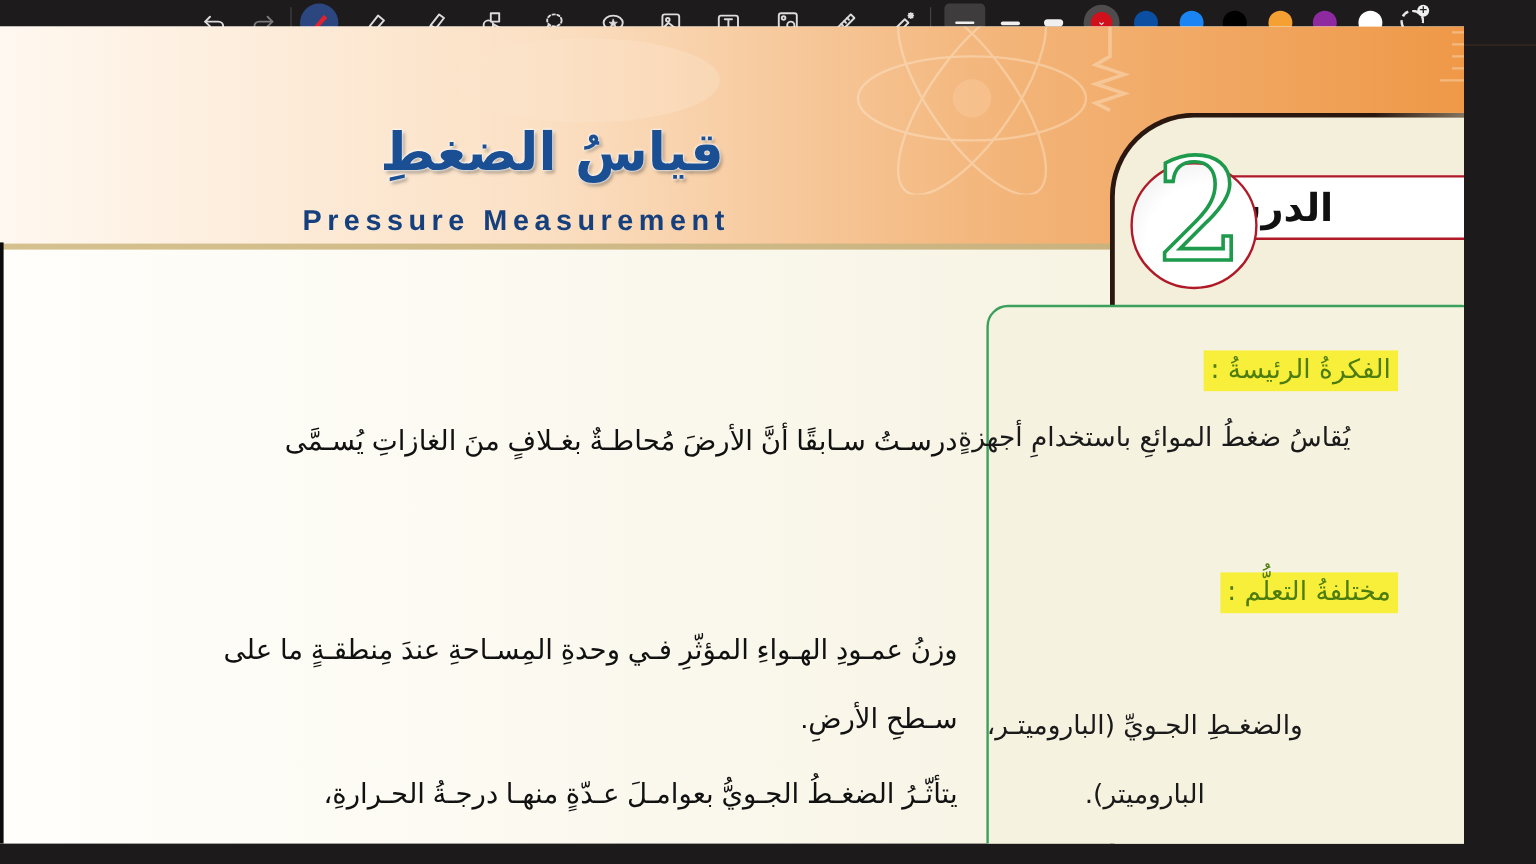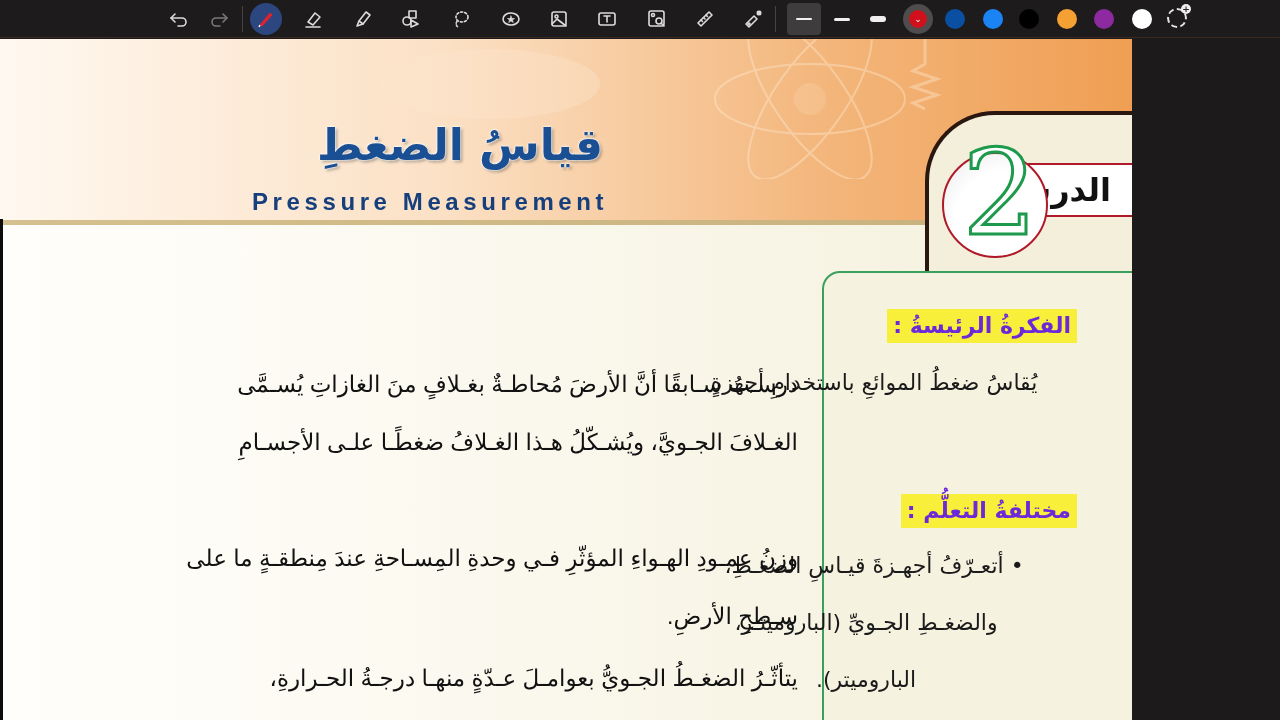--- a/index.html
+++ b/index.html
@@ -47,21 +47,21 @@
       position: absolute; left: 1167px; top: 8px; width: 20px; height: 20px; border-radius: 50%;
       border: 2px dashed #e6e6e6;
     }
     .custom-color .plus {
       position: absolute; right: -6px; top: -6px; width: 10px; height: 10px; border-radius: 50%;
       background: #f0f0f0; color: #222; font-size: 9px; line-height: 10px; text-align: center; font-weight: bold;
     }
 
     
     .page {
-      position: absolute; left: 0; top: 39px; width: 1132px; height: 681px;
+      position: absolute; left: 0; top: 22px; width: 1220px; height: 681px;
       background: linear-gradient(90deg, #fffefb 0%, #fbf9ef 40%, #f4f0dc 100%);
       overflow: hidden;
     }
     .page-left-border { position: absolute; left: 0; top: 180px; width: 3px; height: 510px; background: #0c0c0c; }
 
     .banner {
       position: absolute; left: 0; top: 0; width: 1280px; height: 183px;
       background: linear-gradient(90deg, #fff8f0 0%, #fbe0c4 35%, #f3b57a 65%, #ee9440 100%);
     }
     .banner-line {
@@ -107,22 +107,22 @@
       font-family: "DejaVu Serif", serif; font-size: 118px; line-height: 140px;
       color: #fff; -webkit-text-stroke: 3px #1d9a4b; font-weight: normal;
     }
 
     
     .info-box {
       position: absolute; left: 822px; top: 232px; width: 414px; height: 470px;
       border: 2px solid #3aa05c; border-radius: 18px; background: #f6f2e0;
     }
     .hl-heading {
-      position: absolute; direction: rtl; font-weight: bold; font-size: 22px;
-      color: #6d28d9; background: #f8ef3a; padding: 0 6px; height: 34px; line-height: 34px;
+      position: absolute; direction: rtl; font-weight: normal; font-size: 22px;
+      color: #4d7c0f; background: #f8ef3a; padding: 0 6px; height: 34px; line-height: 34px;
     }
     .hl-arrow {
       position: absolute; width: 0; height: 0;
       border-top: 8px solid transparent; border-bottom: 8px solid transparent;
       border-right: 12px solid #d91c2a;
     }
     .box-text {
       position: absolute; direction: rtl; text-align: center; color: #1a1a1a;
       font-family: "DejaVu Sans", sans-serif; font-size: 22px; line-height: 44px;
     }
@@ -293,25 +293,23 @@
   <div class="lesson-number">2</div>
 
   <div class="info-box"></div>
 
   <div class="hl-arrow" style="left:1226px; top:279px"></div>
   <div class="hl-heading" style="right:55px; top:270px">الفكرةُ الرئيسةُ :</div>
   <div class="box-text" style="right:58px; top:322px; width:400px">يُقاسُ ضغطُ الموائعِ باستخدامِ أجهزةٍ</div>
 
   <div class="hl-arrow" style="left:1226px; top:464px"></div>
   <div class="hl-heading" style="right:55px; top:455px">مختلفةُ التعلُّم :</div>
-  <div class="box-text" style="right:58px; top:505px; width:400px">• أتعـرّفُ أجهـزةَ قيـاسِ الضغـطِ،</div>
   <div class="box-text" style="right:76px; top:562px; width:380px">والضغـطِ الجـويِّ (الباروميتـر،</div>
   <div class="box-text" style="right:76px; top:619px; width:380px">الباروميتر).</div>
 
 
   <div class="para" style="top:316px">درسـتُ سـابقًا أنَّ الأرضَ مُحاطـةٌ بغـلافٍ منَ الغازاتِ يُسـمَّى</div>
-  <div class="para" style="top:374px">الغـلافَ الجـويَّ، ويُشـكّلُ هـذا الغـلافُ ضغطًـا علـى الأجسـامِ</div>
   <div class="para" style="top:490px">وزنُ عمـودِ الهـواءِ المؤثّرِ فـي وحدةِ المِسـاحةِ عندَ مِنطقـةٍ ما على</div>
   <div class="para" style="top:548px">سـطحِ الأرضِ.</div>
   <div class="para" style="top:610px">يتأثّـرُ الضغـطُ الجـويُّ بعوامـلَ عـدّةٍ منهـا درجـةُ الحـرارةِ،</div>
 
   <div class="page-left-border"></div>
 </div>
 
 </body></html>

